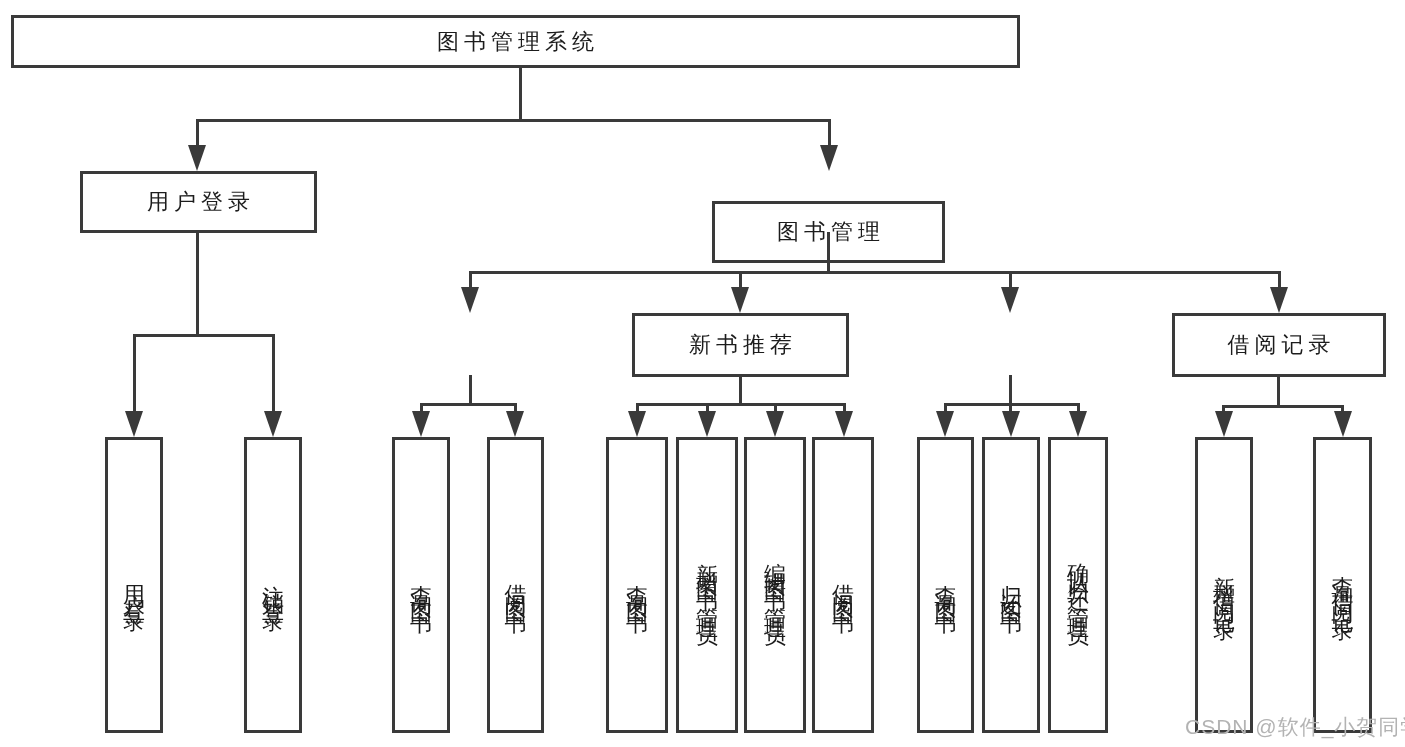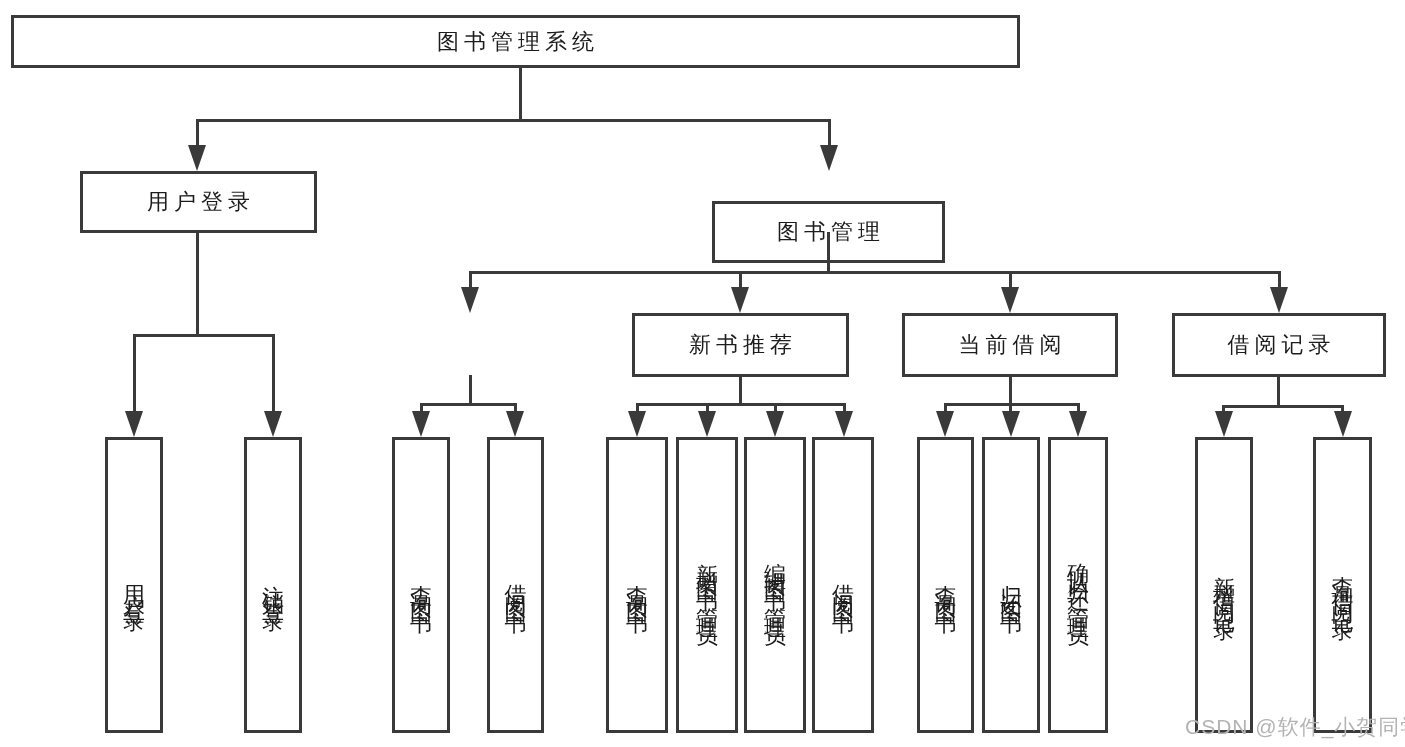--- a/index.html
+++ b/index.html
@@ -80,21 +80,20 @@
   <div class="vline" style="left:469px;top:271px;height:18px;"></div>
   <div class="vline" style="left:739px;top:271px;height:18px;"></div>
   <div class="vline" style="left:1009px;top:271px;height:18px;"></div>
   <div class="vline" style="left:1278px;top:271px;height:18px;"></div>
   <div class="arrow" style="left:461px;top:287px;"></div>
   <div class="arrow" style="left:731px;top:287px;"></div>
   <div class="arrow" style="left:1001px;top:287px;"></div>
   <div class="arrow" style="left:1270px;top:287px;"></div>
 
   <div class="box" style="left:632px;top:313px;width:217px;height:64px;">新书推荐</div>
-  <div class="box" style="left:902px;top:313px;width:216px;height:64px;">当前借阅</div>
   <div class="box" style="left:1172px;top:313px;width:214px;height:64px;">借阅记录</div>
 
   <div class="vline" style="left:469px;top:375px;height:31px;"></div>
   <div class="hline" style="left:420px;top:403px;width:97px;"></div>
   <div class="vline" style="left:420px;top:403px;height:11px;"></div>
   <div class="vline" style="left:514px;top:403px;height:11px;"></div>
   <div class="arrow" style="left:412px;top:411px;"></div>
   <div class="arrow" style="left:506px;top:411px;"></div>
 
   <div class="vline" style="left:739px;top:375px;height:31px;"></div>

